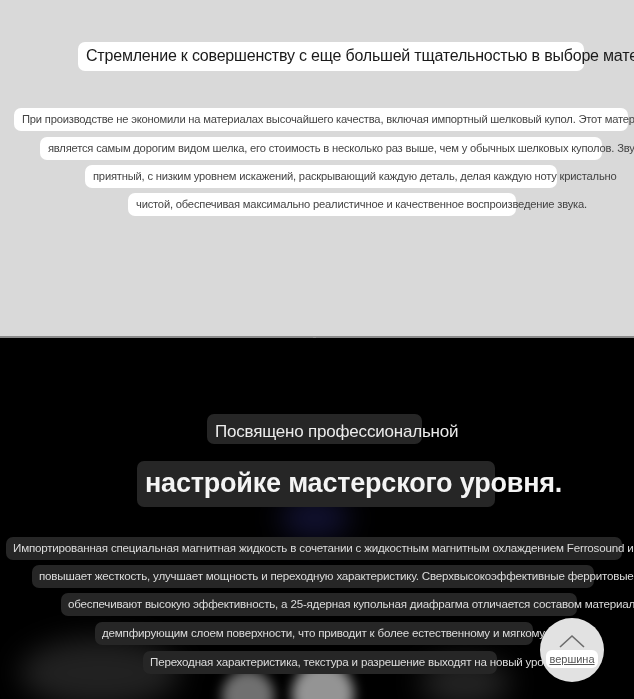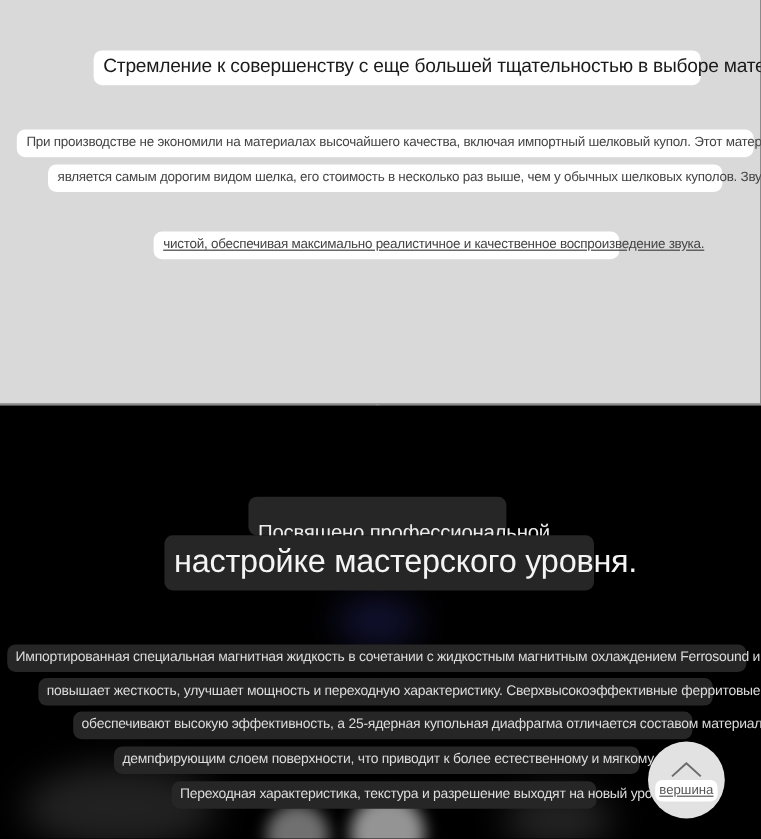--- a/index.html
+++ b/index.html
@@ -51,21 +51,21 @@
     .chip-dark {
       position: absolute;
       background: #262626;
       color: #ececec;
       border-radius: 7px;
       white-space: nowrap;
       text-align: center;
       letter-spacing: -0.2px;
     }
     .chip-dark.md {
-      font-size: 17px; line-height: 28px; height: 30px; padding: 16px 8px;
+      font-size: 17px; line-height: 28px; height: 30px; padding: 4px 8px;
     }
     .chip-dark.xl {
       font-size: 27px; line-height: 44px; height: 46px; padding: 0 8px;
       color: #f4f4f4;
     }
     .chip-dark.sm {
       font-size: 11.6px; line-height: 22px; height: 23px; padding: 0 7px;
       color: #dcdcdc;
     }
 
@@ -85,38 +85,39 @@
     }
   </style>
 </head>
 <body>
 
 <section class="top-section">
   <div class="chip-light lg" style="left:78px; top:42px; width:506px;">Стремление к совершенству с еще большей тщательностью в выборе материалов.</div>
 
   <div class="chip-light sm" style="left:14px; top:108px; width:614px;">При производстве не экономили на материалах высочайшего качества, включая импортный шелковый купол. Этот материал в настоящее время</div>
   <div class="chip-light sm" style="left:40px; top:137px; width:562px;">является самым дорогим видом шелка, его стоимость в несколько раз выше, чем у обычных шелковых куполов. Звук чистый,</div>
-  <div class="chip-light sm" style="left:128px; top:193px; width:388px;text-decoration:underline;">чистой, обеспечивая максимально реалистичное и качественное воспроизведение звука.</div>
+  <div class="chip-light sm" style="left:85px; top:165px; width:472px;">приятный, с низким уровнем искажений, раскрывающий каждую деталь, делая каждую ноту кристально</div>
+  <div class="chip-light sm" style="left:128px; top:193px; width:388px;">чистой, обеспечивая максимально реалистичное и качественное воспроизведение звука.</div>
 
   <div class="divider-line"></div>
   <div class="divider-nub"></div>
 </section>
 
 <section class="bottom-section">
 
   <div class="glow" style="left:280px; top:160px; width:70px; height:40px; background:rgba(40,40,110,0.45);"></div>
   <div class="glow" style="left:20px; top:300px; width:160px; height:70px; background:rgba(60,60,60,0.55);"></div>
   <div class="bokeh" style="left:222px; top:332px; width:52px; height:52px; background:rgba(150,150,150,0.75);"></div>
   <div class="bokeh" style="left:292px; top:325px; width:62px; height:62px; background:rgba(185,185,185,0.8);"></div>
   <div class="glow" style="left:420px; top:320px; width:90px; height:50px; background:rgba(70,70,70,0.5);"></div>
 </section>
 
 <div class="chip-dark md" style="left:207px; top:414px; width:215px;">Посвящено профессиональной</div>
 
-<div class="chip-dark xl" style="left:137px; top:446px; width:358px;">настройке мастерского уровня.</div>
+<div class="chip-dark xl" style="left:137px; top:461px; width:358px;font-weight:bold;">настройке мастерского уровня.</div>
 
 <div class="chip-dark sm" style="left:6px; top:537px; width:616px;">Импортированная специальная магнитная жидкость в сочетании с жидкостным магнитным охлаждением Ferrosound и катушками ACCAW</div>
 <div class="chip-dark sm" style="left:32px; top:565px; width:562px;">повышает жесткость, улучшает мощность и переходную характеристику. Сверхвысокоэффективные ферритовые магниты</div>
 <div class="chip-dark sm" style="left:61px; top:593px; width:516px;">обеспечивают высокую эффективность, а 25-ядерная купольная диафрагма отличается составом материала и улучшенным</div>
 <div class="chip-dark sm" style="left:95px; top:622px; width:438px;">демпфирующим слоем поверхности, что приводит к более естественному и мягкому звучанию.</div>
 <div class="chip-dark sm" style="left:143px; top:651px; width:354px;">Переходная характеристика, текстура и разрешение выходят на новый уровень.</div>
 
 <div class="scroll-top-button">
   <svg class="chevron" viewBox="0 0 26 14">
     <polyline points="1,13 13,2 25,13" fill="none" stroke="#6b6b6b" stroke-width="1.6"></polyline>

